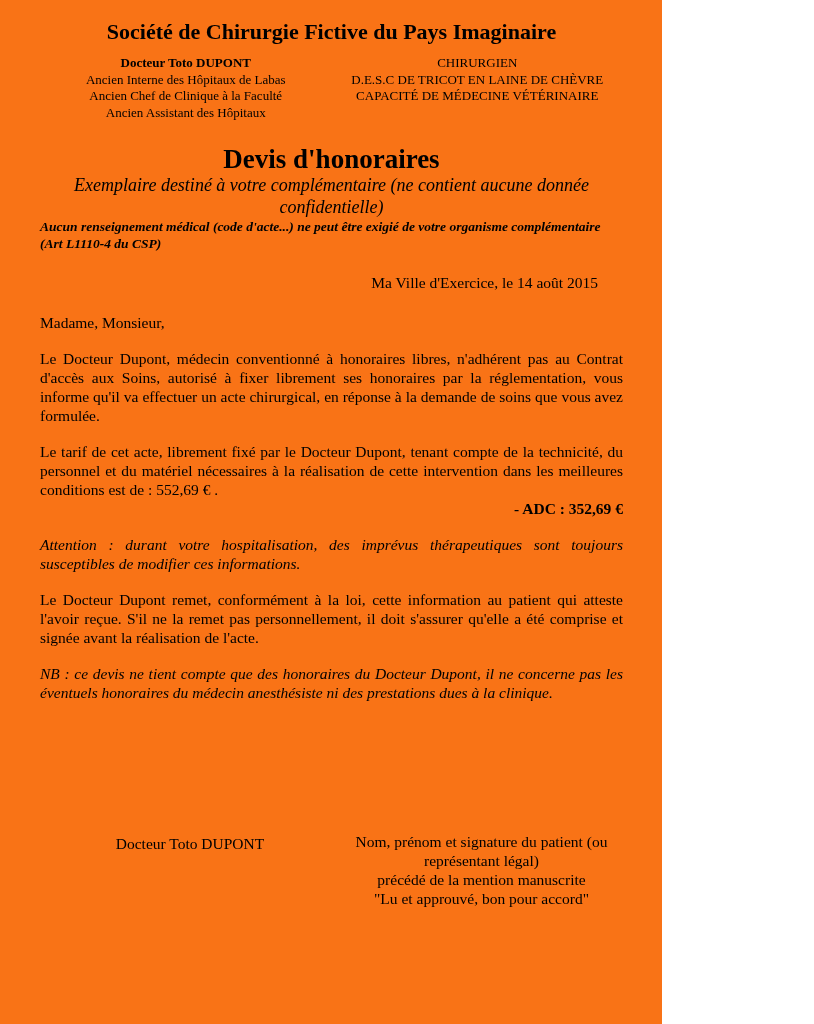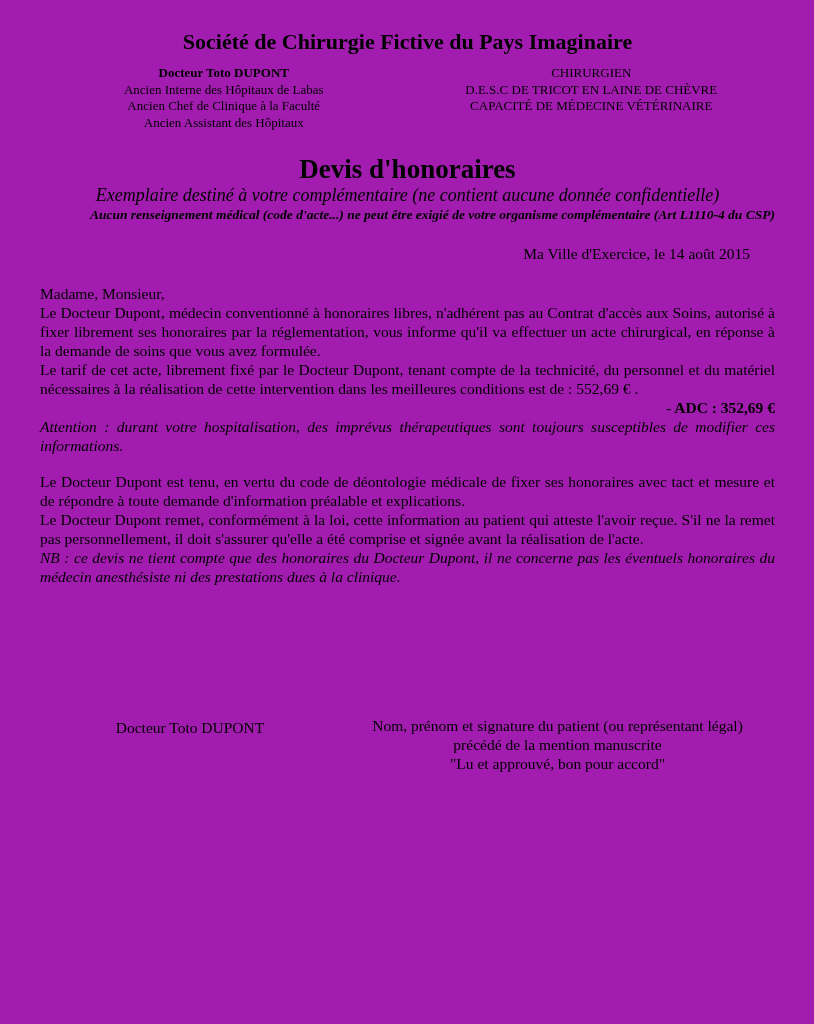--- a/index.html
+++ b/index.html
@@ -4,24 +4,24 @@
 <style>
   * { margin: 0; padding: 0; box-sizing: border-box; }
   html, body { background: #ffffff; }
   body {
     width: 814px; height: 1024px;
     font-family: "Liberation Serif", "DejaVu Serif", serif;
     color: #000000;
     position: relative;
   }
   .page {
-    width: 814px; height: 1024px;
-    padding: 28px 39px 0 40px;
+    width: 662px; height: 1024px;
+    padding: 18px 39px 0 40px;
     overflow: hidden;
-    background: #a21caf;
+    background: #f97316;
   }
   .org-title {
     text-align: center;
     font-size: 22px;
     font-weight: bold;
     line-height: 27px;
   }
   .letterhead {
     display: flex;
     margin-top: 10px;
@@ -40,40 +40,41 @@
     line-height: 29px;
     margin-top: 24px;
   }
   .subtitle {
     text-align: center;
     font-style: italic;
     font-size: 18px;
     line-height: 22px;
   }
   .conf-note {
-    text-align: right;
+    text-align: left;
     font-style: italic;
     font-weight: bold;
     font-size: 13.5px;
     line-height: 17px;
   }
   .dateline {
     text-align: right;
     font-size: 15.5px;
     margin-top: 22px;
     padding-right: 25px;
   }
   .salutation {
     font-size: 15.5px;
     margin-top: 22px;
   }
   .body-par {
     font-size: 15.5px;
     line-height: 19px;
     text-align: justify;
+    margin-top: 17px;
   }
   .body-par.bold { font-weight: bold; }
   .body-par.italic { font-style: italic; }
   .code-line {
     font-size: 15.5px;
     line-height: 19px;
     font-weight: bold;
     padding-left: 32px;
     text-align: right;
   }
@@ -128,21 +129,20 @@
   <p class="body-par">Le tarif de cet acte, librement fixé par le Docteur Dupont, tenant compte de la technicité, du personnel et du matériel nécessaires à la réalisation de cette intervention dans les meilleures conditions est de : 552,69 € .</p>
 
   <div class="block">
     <div class="code-line">- ADC : 352,69 €</div>
   </div>
 
 
   <p class="body-par italic">Attention : durant votre hospitalisation, des imprévus thérapeutiques sont toujours susceptibles de modifier ces informations.</p>
 
   <div class="block" style="margin-top:17px">
-    <p class="body-par">Le Docteur Dupont est tenu, en vertu du code de déontologie médicale de fixer ses honoraires avec tact et mesure et de répondre à toute demande d'information préalable et explications.</p>
     <p class="body-par">Le Docteur Dupont remet, conformément à la loi, cette information au patient qui atteste l'avoir reçue. S'il ne la remet pas personnellement, il doit s'assurer qu'elle a été comprise et signée avant la réalisation de l'acte.</p>
   </div>
 
   <p class="body-par italic">NB : ce devis ne tient compte que des honoraires du Docteur Dupont, il ne concerne pas les éventuels honoraires du médecin anesthésiste ni des prestations dues à la clinique.</p>
 
   <div class="signatures">
     <div class="sig-doctor">Docteur Toto DUPONT</div>
     <div class="sig-patient">
       <div>Nom, prénom et signature du patient (ou représentant légal)</div>
       <div>précédé de la mention manuscrite</div>

